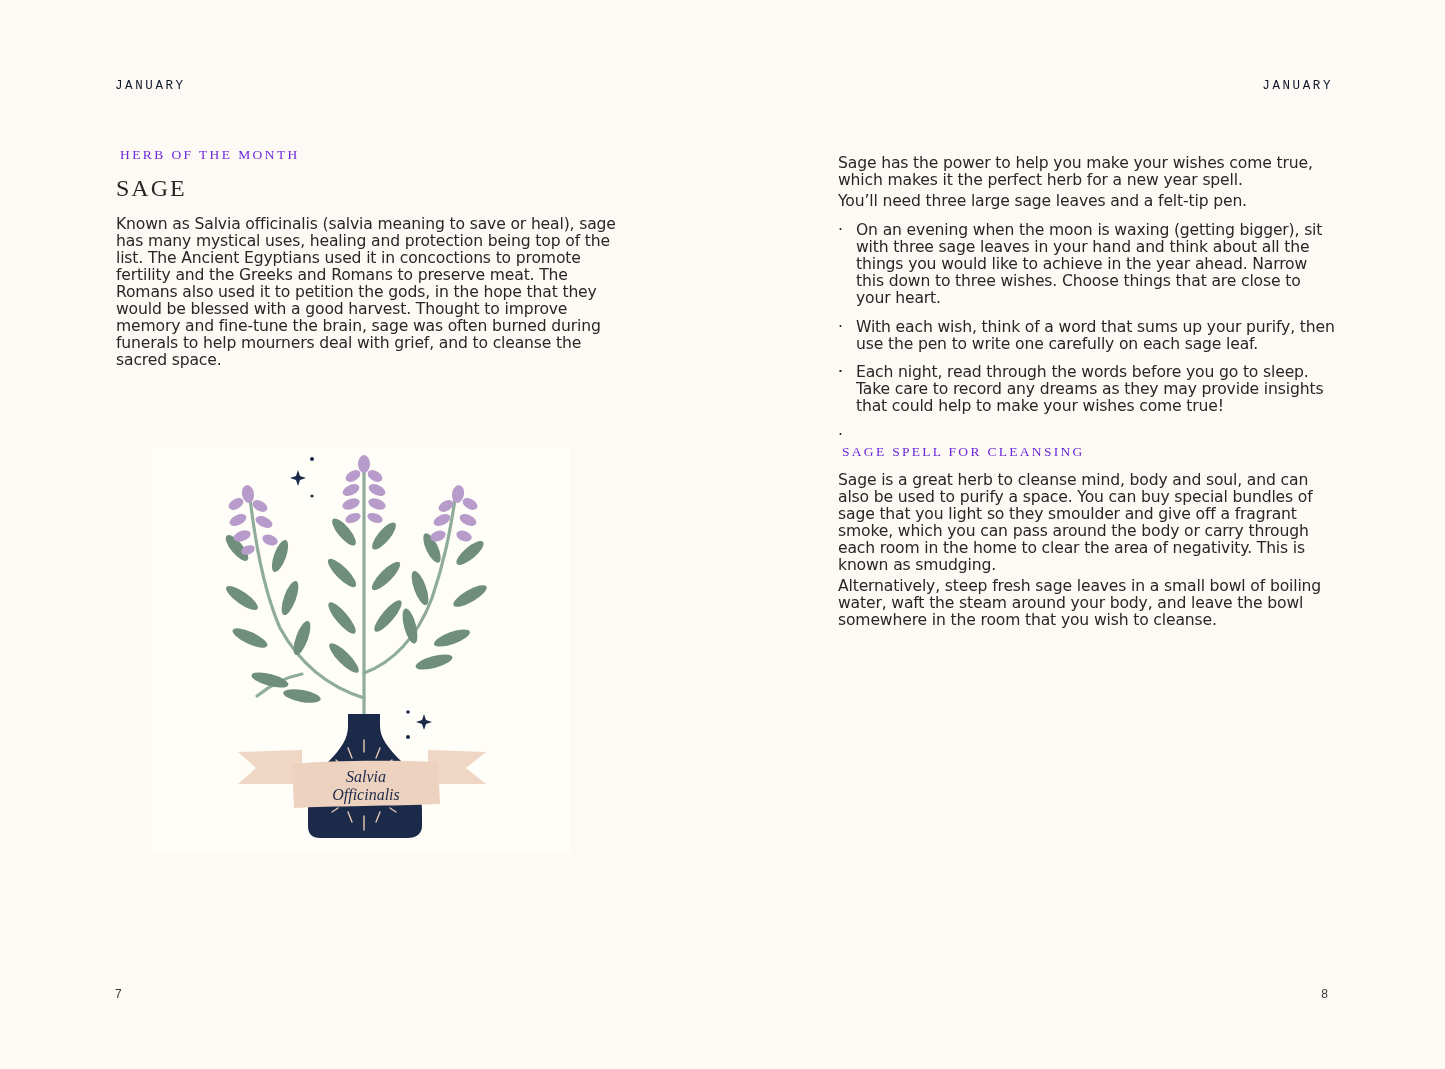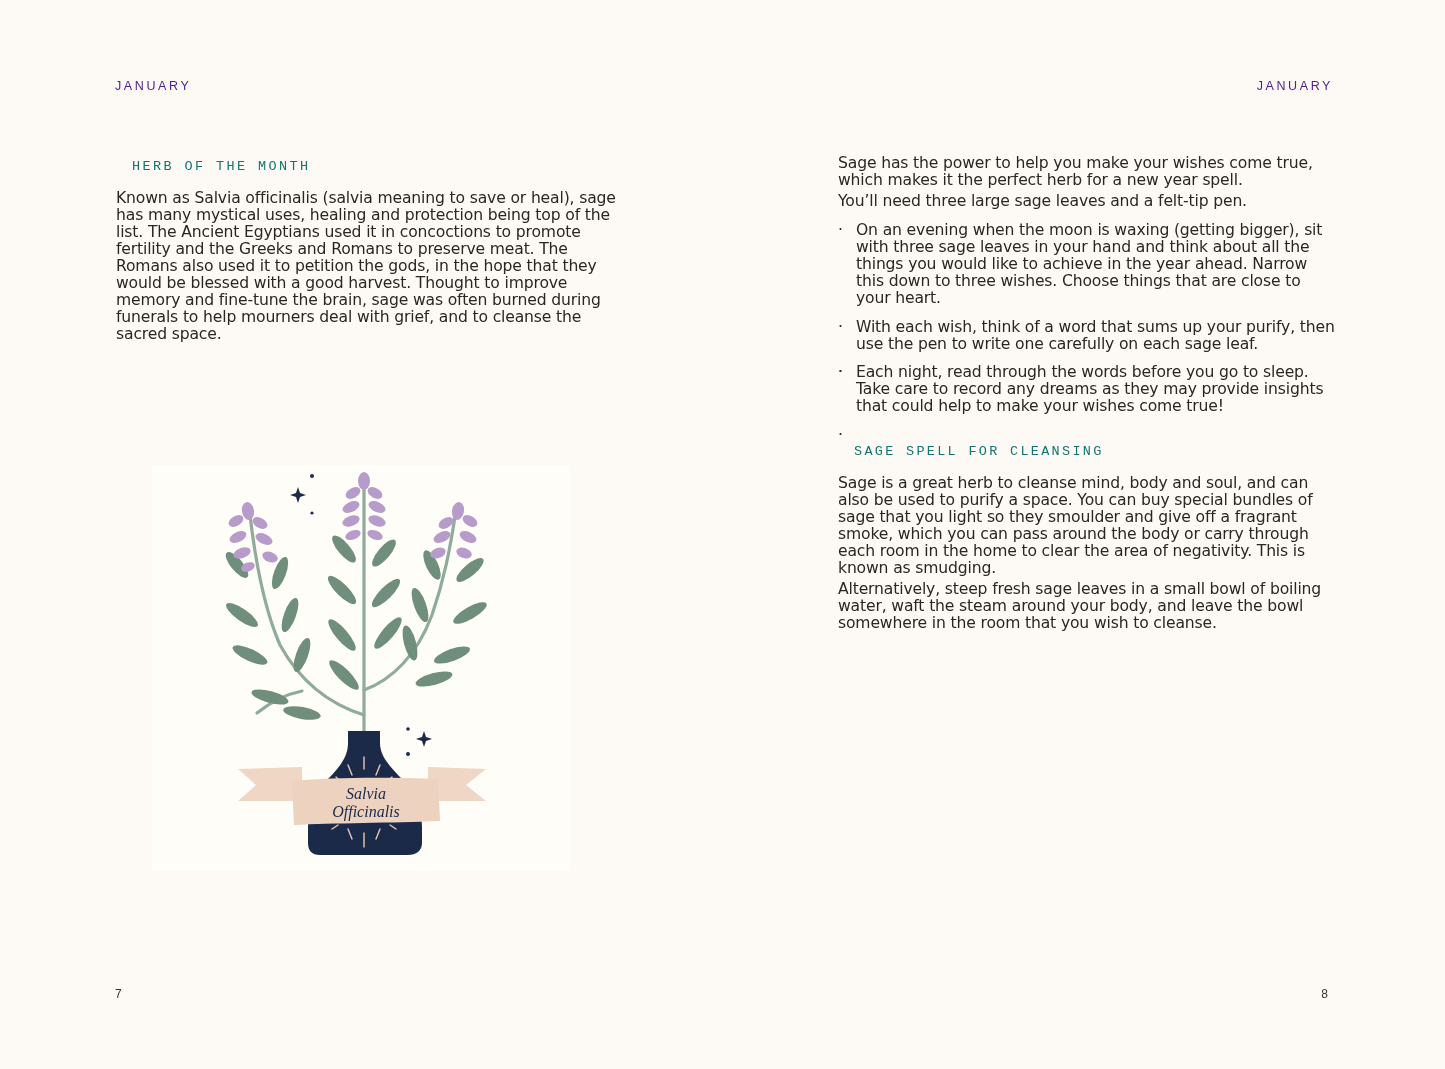--- a/index.html
+++ b/index.html
@@ -10,59 +10,59 @@
     overflow: hidden;
     color: #2a2624;
     font-family: "DejaVu Sans", sans-serif;
   }
   .page { position: absolute; top: 0; height: 1069px; }
   .page-left { left: 0; width: 722px; }
   .page-right { left: 722px; width: 723px; }
 
   .running-head {
     position: absolute; top: 79px;
-    font-family: Liberation Sans, sans-serif;
+    font-family: Liberation Mono, monospace;
     font-size: 12.5px; letter-spacing: 2.6px;
-    color: #4c1d95;
+    color: #0f172a;
     text-align: right;
   }
   .page-left .running-head { left: 115px; }
   .page-right .running-head { right: 112px; }
 
   .folio {
     position: absolute; top: 987px;
     font-family: "Liberation Sans", sans-serif;
     font-size: 12px; color: #3a3533;
   }
   .page-left .folio { left: 115px; }
   .page-right .folio { right: 117px; }
 
   .kicker {
-    font-family: Liberation Mono, monospace;
+    font-family: Liberation Serif, serif;
     font-size: 13.5px; letter-spacing: 2.4px;
-    color: #0f766e;
-    margin: 16px;
+    color: #6d28d9;
+    margin: 4px;
   }
   .left-col { position: absolute; left: 116px; top: 143px; width: 500px; }
   .title {
     font-family: "Liberation Serif", serif;
     font-size: 24px; letter-spacing: 2px;
     font-weight: normal;
     margin: 12px 0 14px 0;
     color: #2a2624;
   }
   .body-text {
     font-family: "DejaVu Sans", sans-serif;
     font-size: 15.6px; line-height: 17px;
     color: #2a2624; margin: 0;
     letter-spacing: -0.15px;
   }
 
   .illustration {
-    position: absolute; left: 152px; top: 465px;
+    position: absolute; left: 152px; top: 448px;
     width: 418px; height: 406px;
     background: #fffdf8;
   }
   .illustration svg { display: block; }
 
   .right-col { position: absolute; left: 116px; top: 143px; width: 500px; }
   .right-col .kicker { font-size: 13.5px; letter-spacing: 2.3px; }
   .right-col .body-text { margin-top: 12px; }
   .right-col .para { margin-top: 4px; }
   .bullets { list-style: none; margin: 12px 0 0 0; padding: 0; }
@@ -76,20 +76,21 @@
   .section2 { margin-top: 29px; }
 </style>
 </head>
 <body>
 
 <div class="page page-left">
   <div class="running-head">JANUARY</div>
 
   <div class="left-col">
     <p class="kicker">HERB OF THE MONTH</p>
+    <h1 class="title">SAGE</h1>
     <p class="body-text">Known as Salvia officinalis (salvia meaning to save or heal), sage has many mystical uses, healing and protection being top of the list. The Ancient Egyptians used it in concoctions to promote fertility and the Greeks and Romans to preserve meat. The Romans also used it to petition the gods, in the hope that they would be blessed with a good harvest. Thought to improve memory and fine-tune the brain, sage was often burned during funerals to help mourners deal with grief, and to cleanse the sacred space.</p>
   </div>
 
   <div class="illustration">
     <svg width="418" height="406" viewBox="0 0 418 406">
 
       <g stroke="#8fac9b" stroke-width="3.2" fill="none" stroke-linecap="round">
         <path d="M212 270 L212 18"></path>
         <path d="M212 250 C180 240 150 220 128 180 C115 150 105 110 98 50"></path>
         <path d="M212 225 C240 215 265 190 280 150 C292 115 298 85 304 45"></path>

